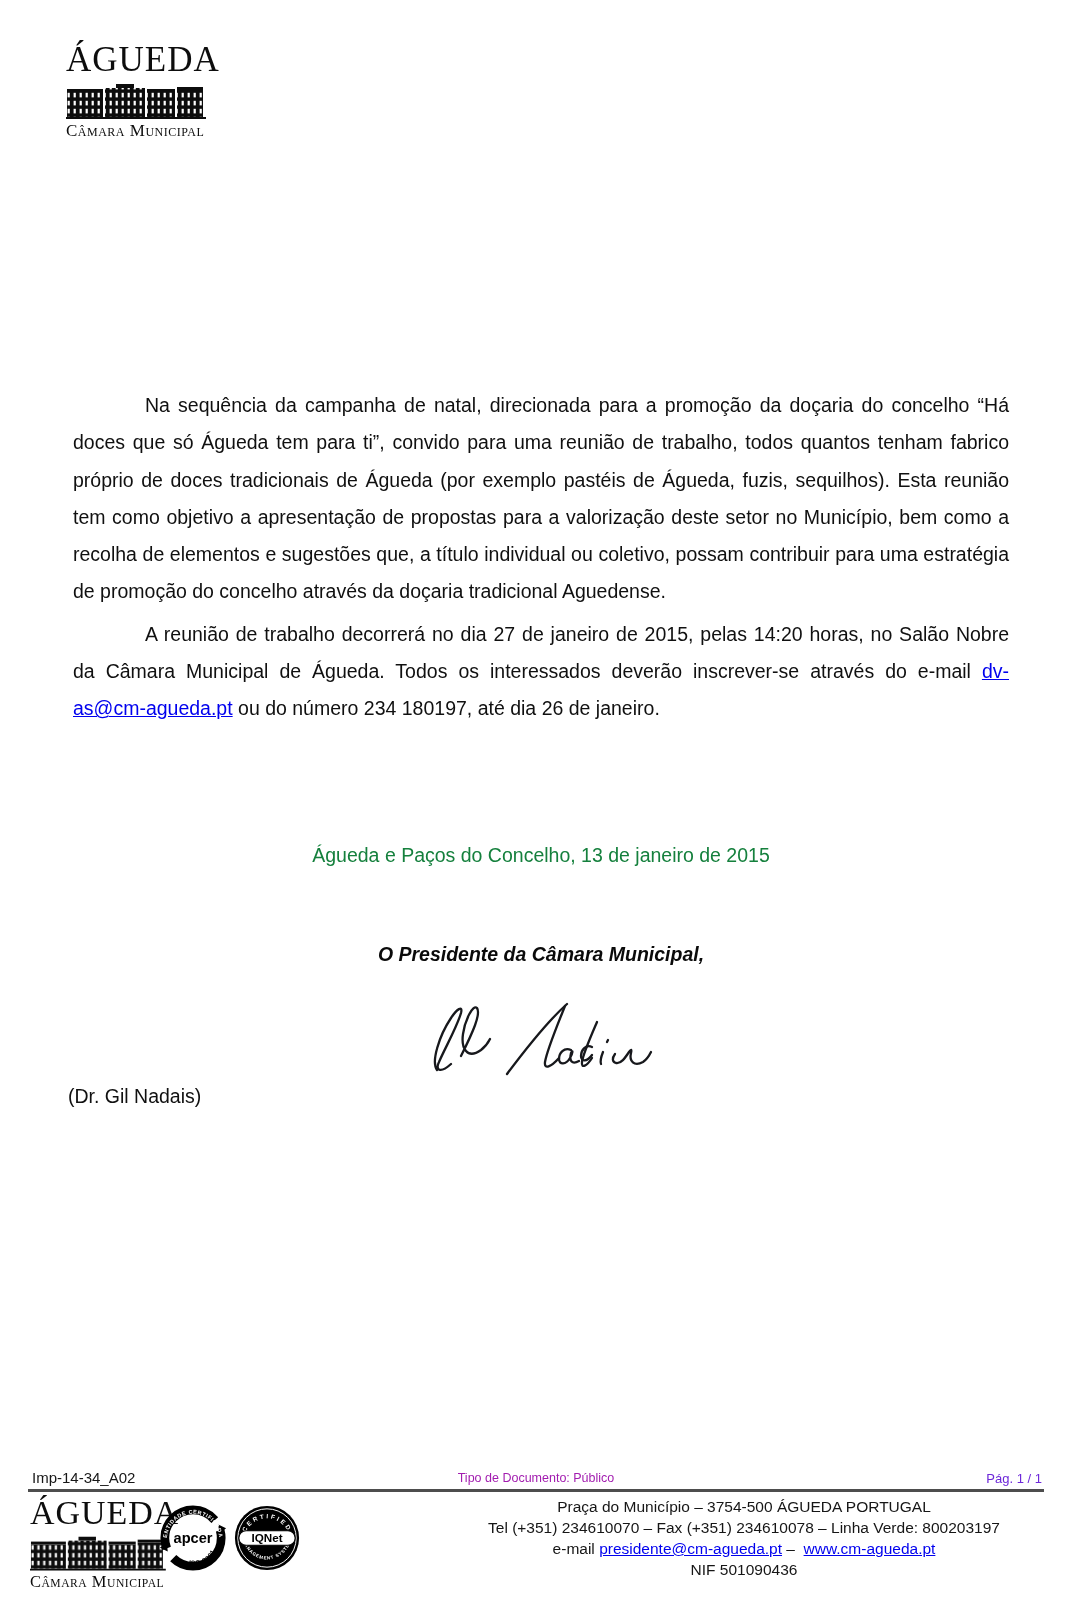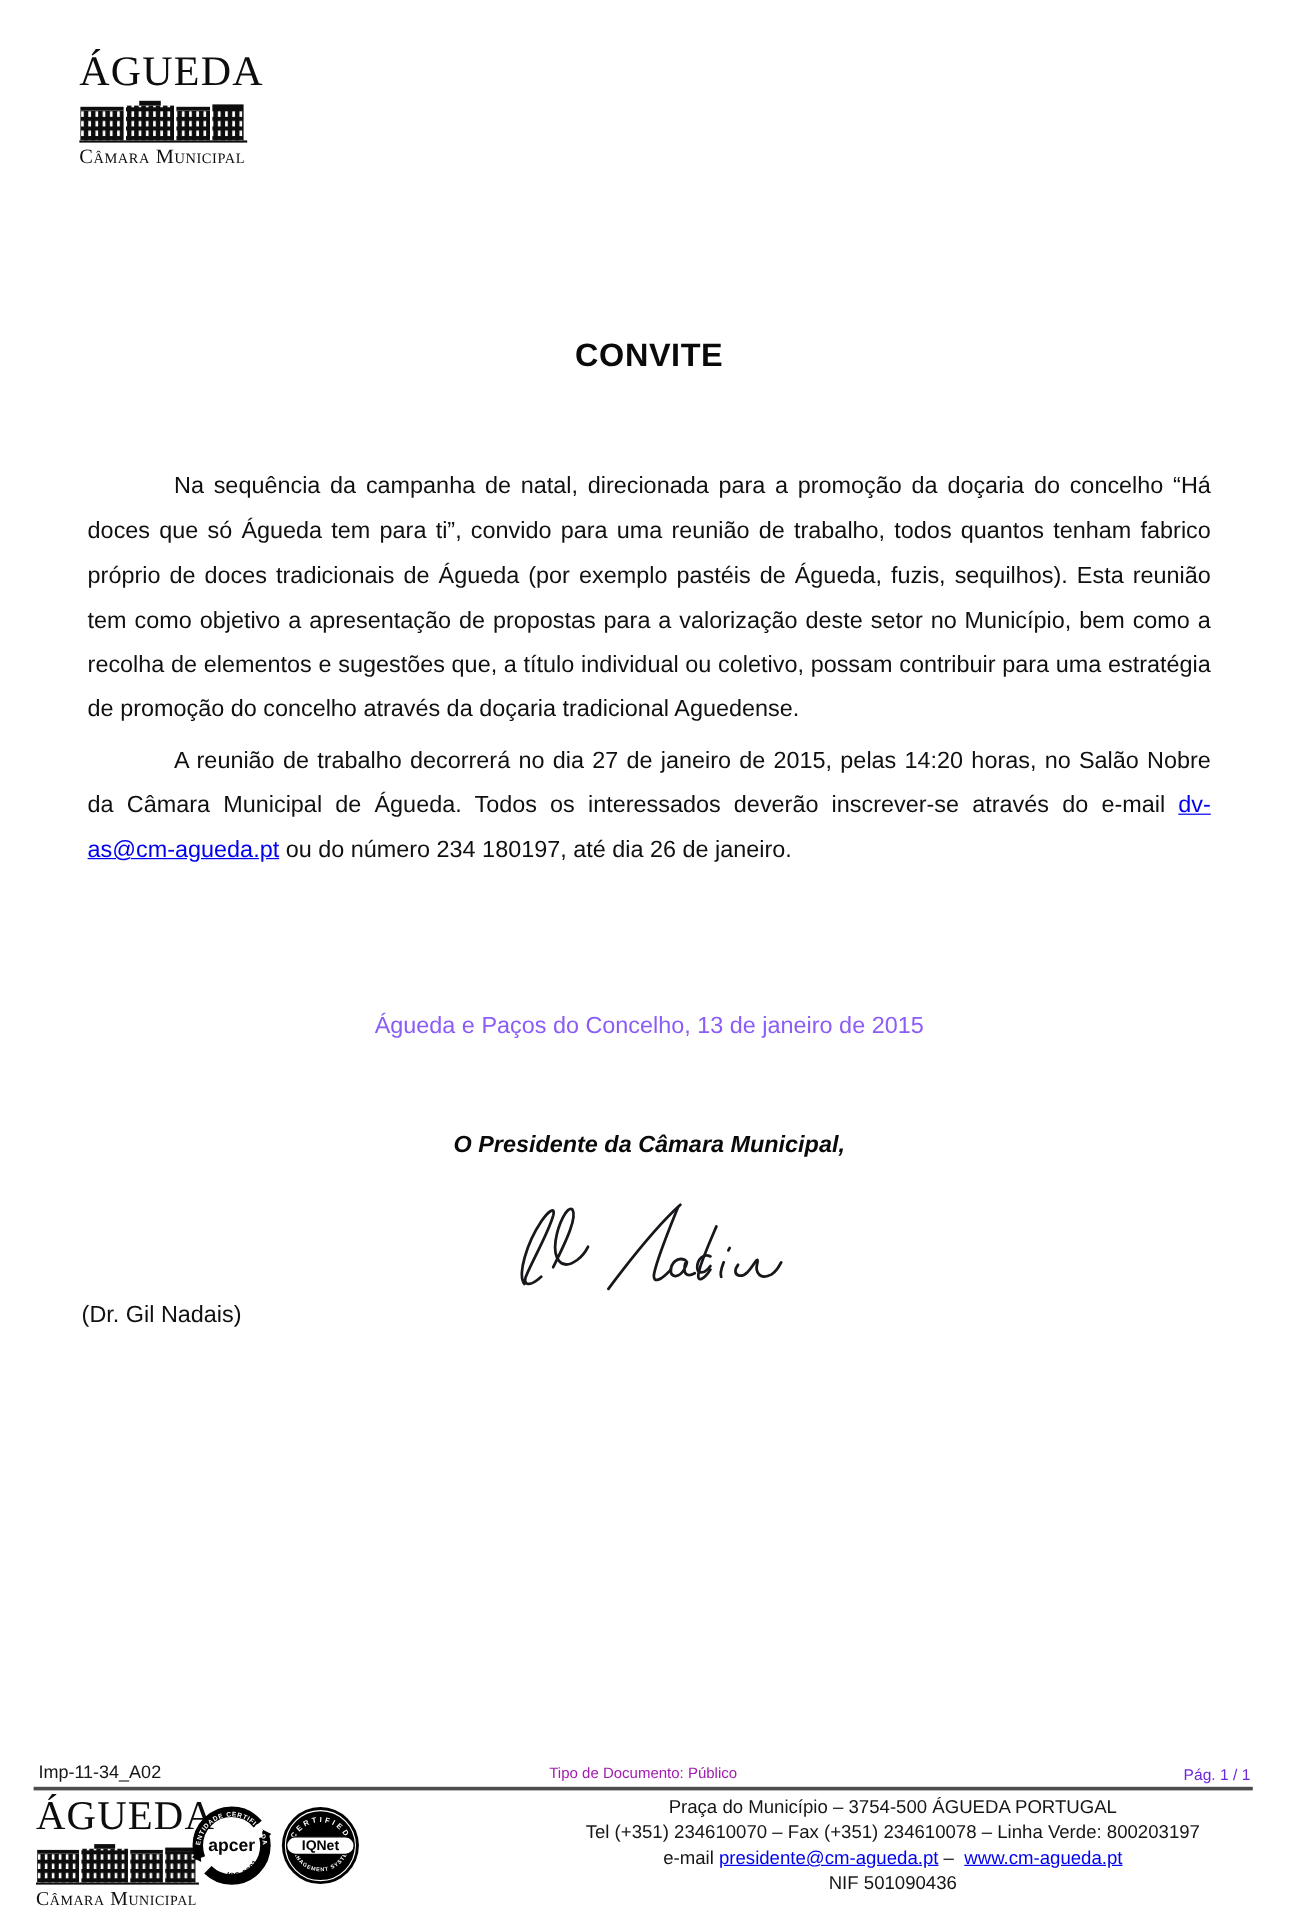--- a/index.html
+++ b/index.html
@@ -31,21 +31,21 @@
   .body-text {
     position:absolute; left:68px; top:382px; width:946px;
     font-size:19.5px; line-height:37.3px; color:#101010;
     text-align:justify;
   }
   .body-text p { text-indent:72px; margin:5px; }
   a.link { color:#0000EE; text-decoration:underline; cursor:pointer; }
 
   .date-line {
     position:absolute; left:68px; top:844px; width:946px;
-    text-align:center; font-size:19.5px; color:#8b5cf6;
+    text-align:center; font-size:19.5px; color:#15803d;
   }
   .president-line {
     position:absolute; left:68px; top:943px; width:946px;
     text-align:center; font-size:19.5px; font-weight:bold; font-style:italic; color:#0a0a0a;
   }
   .signature { position:absolute; left:415px; top:992px; }
   .signer-name {
     position:absolute; left:68px; top:1085px; width:946px;
     text-align:left; font-size:19.5px; color:#101010;
   }
@@ -85,21 +85,20 @@
       <rect x="50" y="1" width="18" height="4" fill="#0d0d0d"></rect>
       <rect x="81" y="9" width="28" height="25" fill="url(#win)"></rect>
       <rect x="81" y="6" width="28" height="3" fill="#0d0d0d"></rect>
       <rect x="111" y="7" width="26" height="27" fill="url(#win)"></rect>
       <rect x="111" y="4" width="26" height="3" fill="#0d0d0d"></rect>
       <rect x="0" y="34" width="140" height="2" fill="#0d0d0d"></rect>
     </svg>
     <div class="logo-sub">Câmara Municipal</div>
   </div>
 
-  <div class="doc-title">CONVITE</div>
 
   <div class="body-text">
     <p><span>Na sequência da campanha de natal, direcionada para a promoção da doçaria do concelho “Há doces que só Águeda tem para ti”, convido para uma reunião de trabalho, todos quantos tenham fabrico próprio de doces tradicionais de Águeda (por exemplo pastéis de Águeda, fuzis, sequilhos). Esta reunião tem como objetivo a apresentação de propostas para a valorização deste setor no Município, bem como a recolha de elementos e sugestões que, a título individual ou coletivo, possam contribuir para uma estratégia de promoção do concelho através da doçaria tradicional Aguedense.</span></p>
     <p><span>A reunião de trabalho decorrerá no dia 27 de janeiro de 2015, pelas 14:20 horas, no Salão Nobre da Câmara Municipal de Águeda. Todos os interessados deverão inscrever-se através do e-mail </span><a class="link">dv-as@cm-agueda.pt</a><span> ou do número 234 180197, até dia 26 de janeiro.</span></p>
   </div>
 
   <div class="date-line">Águeda e Paços do Concelho, 13 de janeiro de 2015</div>
   <div class="president-line">O Presidente da Câmara Municipal,</div>
 
   <svg class="signature" width="240" height="90" viewBox="0 0 240 90">
@@ -113,21 +112,21 @@
       <path d="M177,55 C171,52 166,58 166,64 C166,70 172,70 177,63"></path>
       <path d="M188,60 C186,65 185,69 186,72"></path>
       <path d="M192,50 L193,48"></path>
       <path d="M200,62 C197,66 197,70 201,71 C206,72 210,66 214,60 C216,57 217,57 216,61 C214,69 219,75 228,70 C231,68 234,64 236,60"></path>
     </g>
   </svg>
 
   <div class="signer-name">(Dr. Gil Nadais)</div>
 
   <div class="footer-meta">
-    <span class="doc-code">Imp-11-34_A02</span>
+    <span class="doc-code">Imp-14-34_A02</span>
     <span class="doc-type">Tipo de Documento: Público</span>
     <span class="page-num">Pág. 1 / 1</span>
   </div>
   <div class="footer-rule"></div>
 
   <div class="logo logo-bottom">
     <div class="logo-name">ÁGUEDA</div>
     <svg class="logo-building" width="144" height="36" viewBox="0 0 144 36">
       <rect x="1" y="9" width="36" height="25" fill="url(#win)"></rect>
       <rect x="1" y="6" width="36" height="3" fill="#0d0d0d"></rect>

